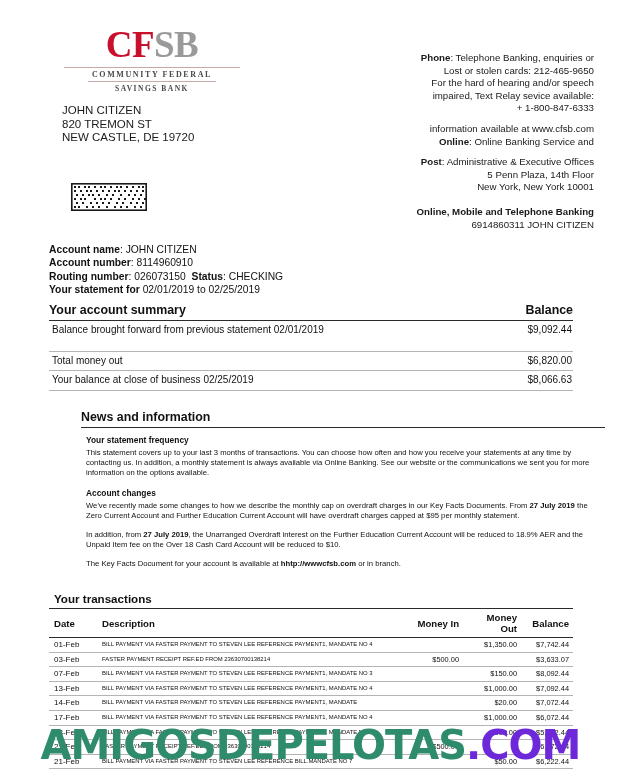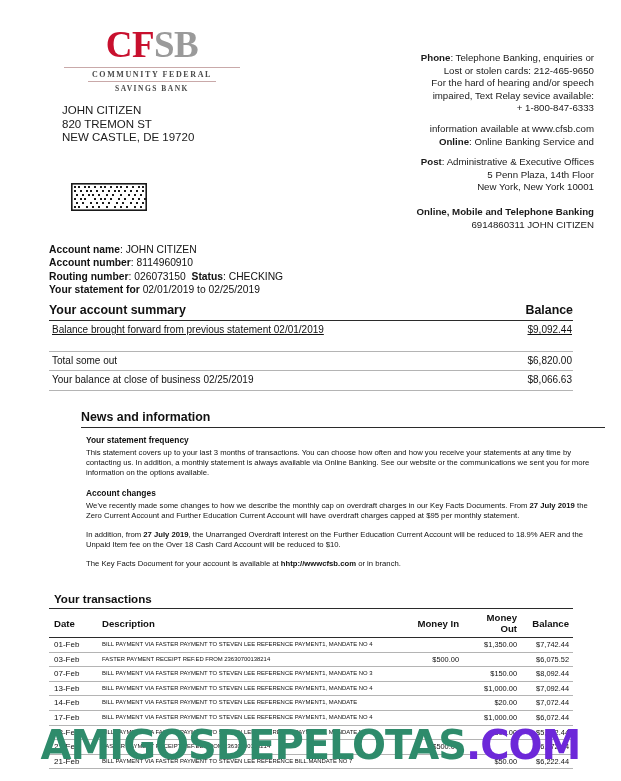--- a/index.html
+++ b/index.html
@@ -350,26 +350,26 @@
     <div><b>Your statement for</b><span> 02/01/2019 to 02/25/2019</span></div>
   </div>
 
   <div class="section" style="top:303px;">
     <div class="sec-title-row">
       <span>Your account summary</span>
       <span>Balance</span>
     </div>
     <div class="sec-rule-thick"></div>
 
-    <div class="sum-row" style="height:24px;text-decoration:underline;">
+    <div class="sum-row" style="height:24px;">
       <span style="width:420px;">Balance brought forward from previous statement 02/01/2019</span>
       <span class="amt">$9,092.44</span>
     </div>
     <div class="sum-row">
-      <span>Total some out</span>
+      <span>Total money out</span>
       <span class="amt">$6,820.00</span>
     </div>
     <div class="sum-row">
       <span>Your balance at close of business 02/25/2019</span>
       <span class="amt">$8,066.63</span>
     </div>
   </div>
 
   <div class="section" style="top:410px;margin-left:32px;">
     <div class="news-head">News and information</div>
@@ -412,21 +412,21 @@
           <td>BILL PAYMENT VIA FASTER PAYMENT TO STEVEN LEE REFERENCE PAYMENT1, MANDATE NO 4</td>
           <td class="num"></td>
           <td class="num">$1,350.00</td>
           <td class="num">$7,742.44</td>
         </tr>
         <tr>
           <td class="date">03-Feb</td>
           <td>FASTER PAYMENT RECEIPT REF.ED FROM 23630700138214</td>
           <td class="num">$500.00</td>
           <td class="num"></td>
-          <td class="num">$6,075.52</td>
+          <td class="num">$3,633.07</td>
         </tr>
         <tr>
           <td class="date">07-Feb</td>
           <td>BILL PAYMENT VIA FASTER PAYMENT TO STEVEN LEE REFERENCE PAYMENT1, MANDATE NO 3</td>
           <td class="num"></td>
           <td class="num">$150.00</td>
           <td class="num">$8,092.44</td>
         </tr>
         <tr>
           <td class="date">13-Feb</td>

